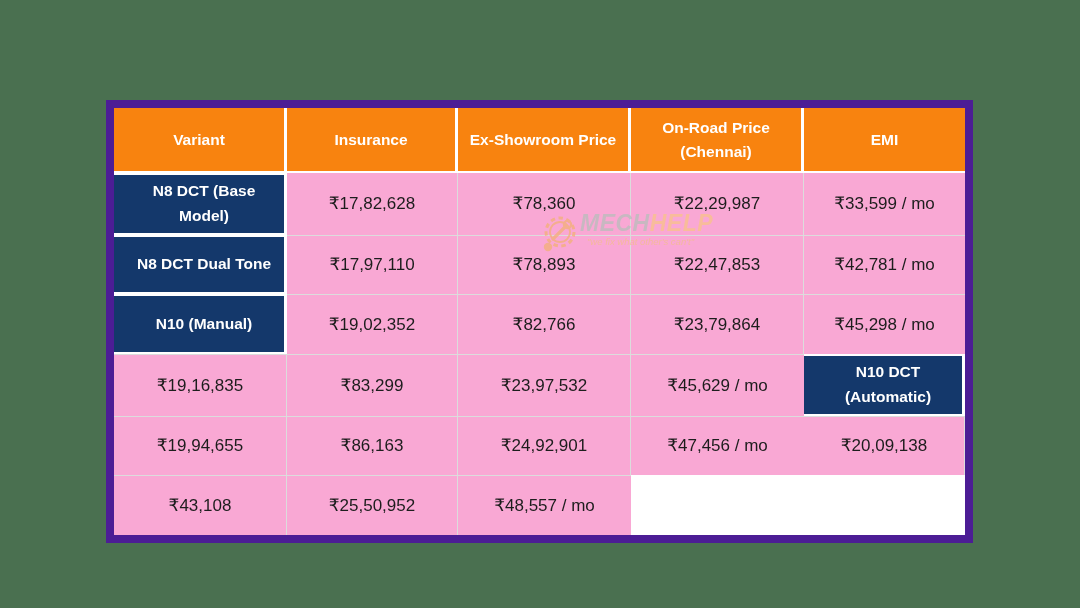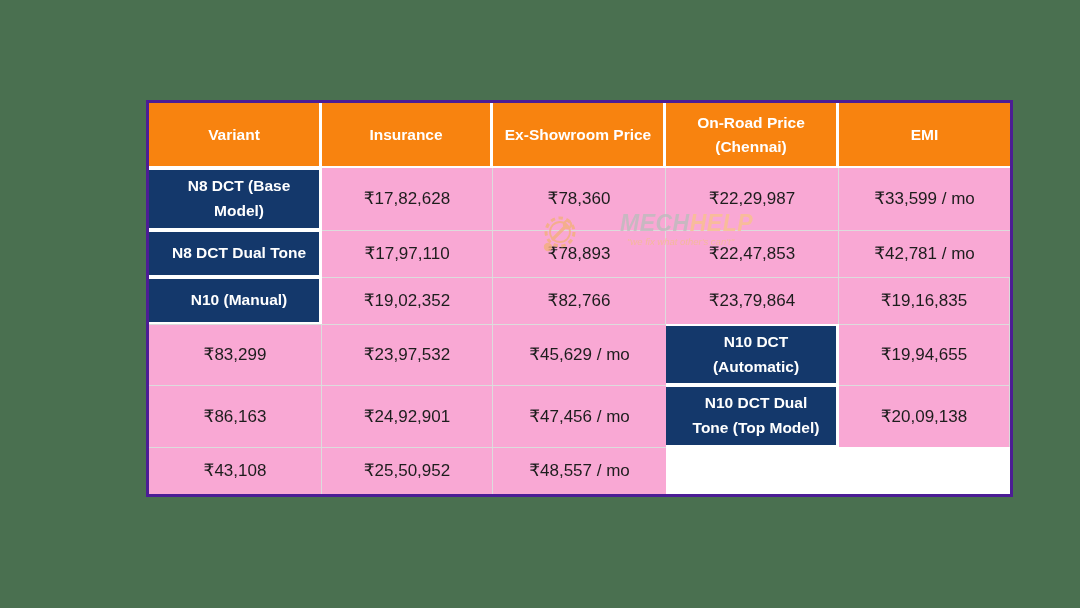--- a/index.html
+++ b/index.html
@@ -12,27 +12,26 @@
   *{box-sizing:border-box;margin:0;padding:0}
   html,body{width:1080px;height:608px;overflow:hidden}
   body{
     background:var(--green);
     font-family:"Liberation Sans","DejaVu Sans",sans-serif;
     position:relative;
   }
   .price-table{
     position:absolute;
     left:106px;top:100px;
-    width:867px;height:397px;
+    width:867px;height:443px;
     background:#fff;
-    border:3px solid #4c1d95;
+    border:8px solid #4c1d95;
     display:grid;
     grid-template-columns:173px 171px 173px 173px 1fr;
     grid-template-rows:65px repeat(6,1fr);
-    margin-left:40px;
   }
   .cell{
     display:flex;align-items:center;justify-content:center;
     text-align:center;
     padding:4px 10px;
     line-height:1.5;
   }
   .hdr{
     background:var(--orange);
     color:#fff;
@@ -62,21 +61,20 @@
   }
   .data.last{border-right:none}
   .data.first-row{border-top:none}
   .watermark{
     position:absolute;
     left:541px;top:211px;
     display:flex;
     align-items:flex-start;
     opacity:.8;
     z-index:5;
-    gap:40px;
   }
   .wm-icon{width:36px;height:40px;margin-top:2px}
   .wm-text{display:flex;flex-direction:column;margin-left:3px}
   .wm-brand{
     font-style:italic;
     font-weight:800;
     font-size:23px;
     letter-spacing:.5px;
     line-height:1.05;
     white-space:nowrap;
@@ -112,33 +110,33 @@
   <div class="cell variant">N8 DCT Dual Tone</div>
   <div class="cell data">₹17,97,110</div>
   <div class="cell data">₹78,893</div>
   <div class="cell data">₹22,47,853</div>
   <div class="cell data last">₹42,781 / mo</div>
 
   <div class="cell variant">N10 (Manual)</div>
   <div class="cell data">₹19,02,352</div>
   <div class="cell data">₹82,766</div>
   <div class="cell data">₹23,79,864</div>
+  <div class="cell data last">₹45,298 / mo</div>
 
   <div class="cell data">₹19,16,835</div>
   <div class="cell data">₹83,299</div>
   <div class="cell data">₹23,97,532</div>
   <div class="cell data last">₹45,629 / mo</div>
 
   <div class="cell variant">N10 DCT (Automatic)</div>
   <div class="cell data">₹19,94,655</div>
   <div class="cell data">₹86,163</div>
   <div class="cell data">₹24,92,901</div>
   <div class="cell data last">₹47,456 / mo</div>
 
-  <div class="cell variant">N10 DCT Dual Tone (Top Model)</div>
   <div class="cell data">₹20,09,138</div>
   <div class="cell data">₹43,108</div>
   <div class="cell data">₹25,50,952</div>
   <div class="cell data last">₹48,557 / mo</div>
 
 </div>
 
 <div class="watermark">
   <svg class="wm-icon" viewBox="0 0 36 40" fill="none">
     <circle cx="19" cy="19" r="14" stroke="#f3b07c" stroke-width="3" stroke-dasharray="4.5 3.5"></circle>

